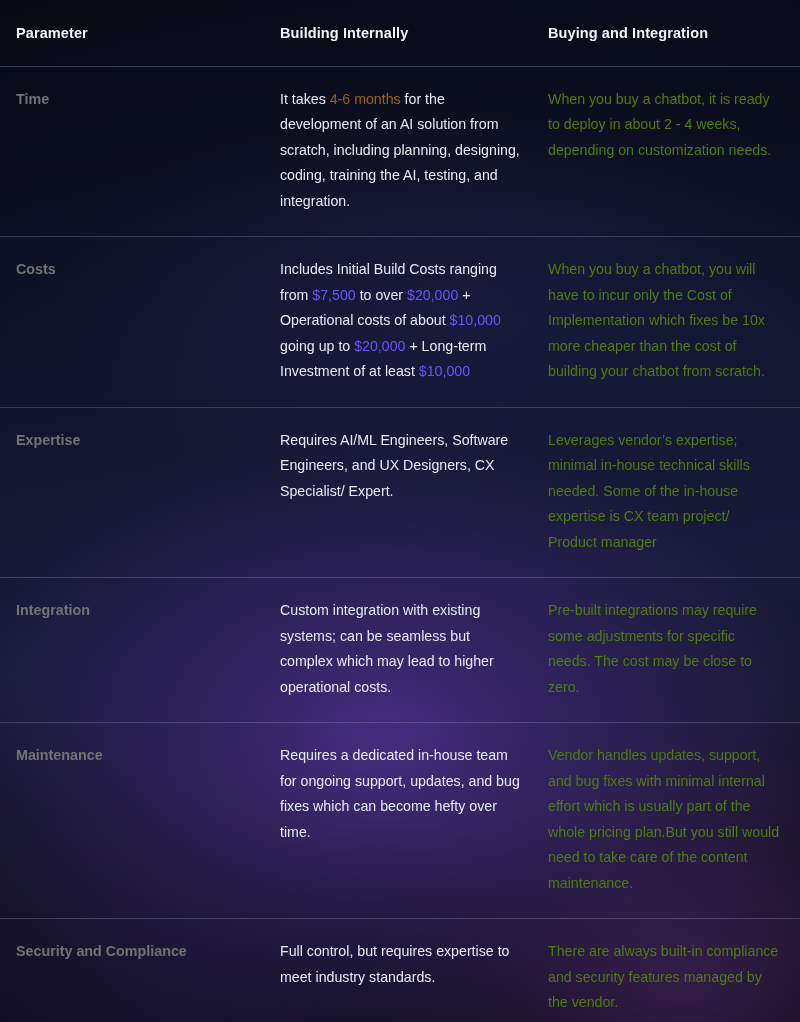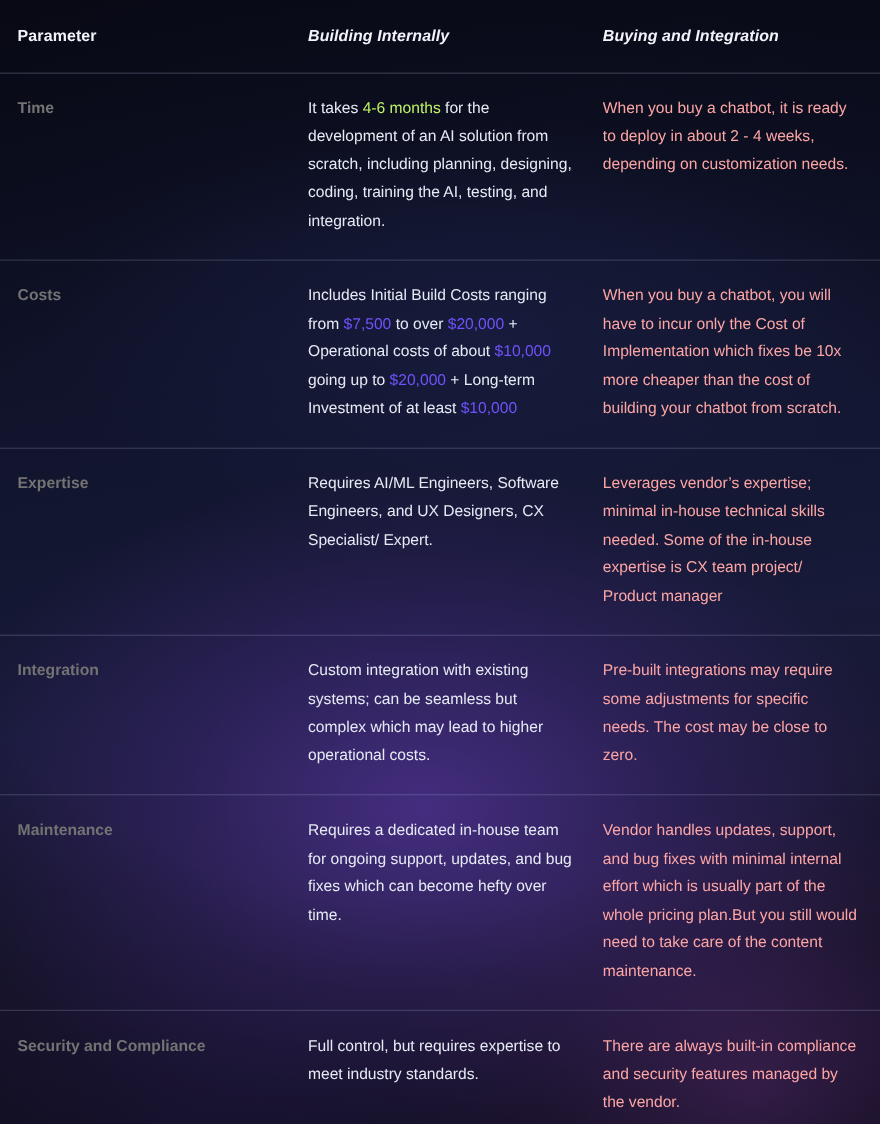--- a/index.html
+++ b/index.html
@@ -59,21 +59,21 @@
     vertical-align:middle;
     font-size:14.5px;
     font-weight:700;
     color:#f2f4fa;
     letter-spacing:0.1px;
     height:66px;
     padding:0 18px 0 0;
     border-bottom:1px solid rgba(168,182,208,0.30);
   }
   thead th.p-col { padding-left:16px; }
-  thead th.b-col { padding-left:0;font-style:italic; }
+  thead th.b-col { padding-left:0; }
 
   tbody td {
     vertical-align:top;
     border-bottom:1px solid rgba(168,182,208,0.26);
     padding-top:20px;
     padding-bottom:22px;
     font-size:14.2px;
     line-height:25.5px;
     color:#e9ecf5;
   }
@@ -89,21 +89,21 @@
   td.build {
     padding-left:0;
     padding-right:26px;
     font-weight:400;
     color:#e6eaf4;
   }
   td.buy {
     padding-left:0;
     padding-right:20px;
     font-weight:400;
-    color:#fca5a5;
+    color:#4d7c0f;
   }
 
   tbody tr:last-child td { border-bottom:none; }
 
   .hl { color:#6f52fb; font-weight:400; }
 </style>
 </head>
 <body>
 
 <div id="bg-base"></div>
@@ -119,21 +119,21 @@
     <thead>
       <tr>
         <th class="p-col">Parameter</th>
         <th class="b-col">Building Internally</th>
         <th class="b-col">Buying and Integration</th>
       </tr>
     </thead>
     <tbody id="tbody">
         <tr>
           <td class="param">Time</td>
-          <td class="build"><span>It takes </span><span class="hl" style="color: #bef264;">4-6 months</span><span> for the development of an AI solution from scratch, including planning, designing, coding, training the AI, testing, and integration.</span></td>
+          <td class="build"><span>It takes </span><span class="hl" style="color: #a16207;">4-6 months</span><span> for the development of an AI solution from scratch, including planning, designing, coding, training the AI, testing, and integration.</span></td>
           <td class="buy"><span>When you buy a chatbot, it is ready to deploy in about 2 - 4 weeks, depending on customization needs.</span></td>
         </tr>
         <tr>
           <td class="param">Costs</td>
           <td class="build"><span>Includes Initial Build Costs ranging from </span><span class="hl" style="color: rgb(111, 82, 251);">$7,500</span><span> to over </span><span class="hl" style="color: rgb(111, 82, 251);">$20,000</span><span> + Operational costs of about </span><span class="hl" style="color: rgb(111, 82, 251);">$10,000</span><span> going up to </span><span class="hl" style="color: rgb(111, 82, 251);">$20,000</span><span> + Long-term Investment of at least </span><span class="hl" style="color: rgb(111, 82, 251);">$10,000</span></td>
           <td class="buy"><span>When you buy a chatbot, you will have to incur only the Cost of Implementation which fixes be 10x more cheaper than the cost of building your chatbot from scratch.</span></td>
         </tr>
         <tr>
           <td class="param">Expertise</td>
           <td class="build"><span>Requires AI/ML Engineers, Software Engineers, and UX Designers, CX Specialist/ Expert.</span></td>

